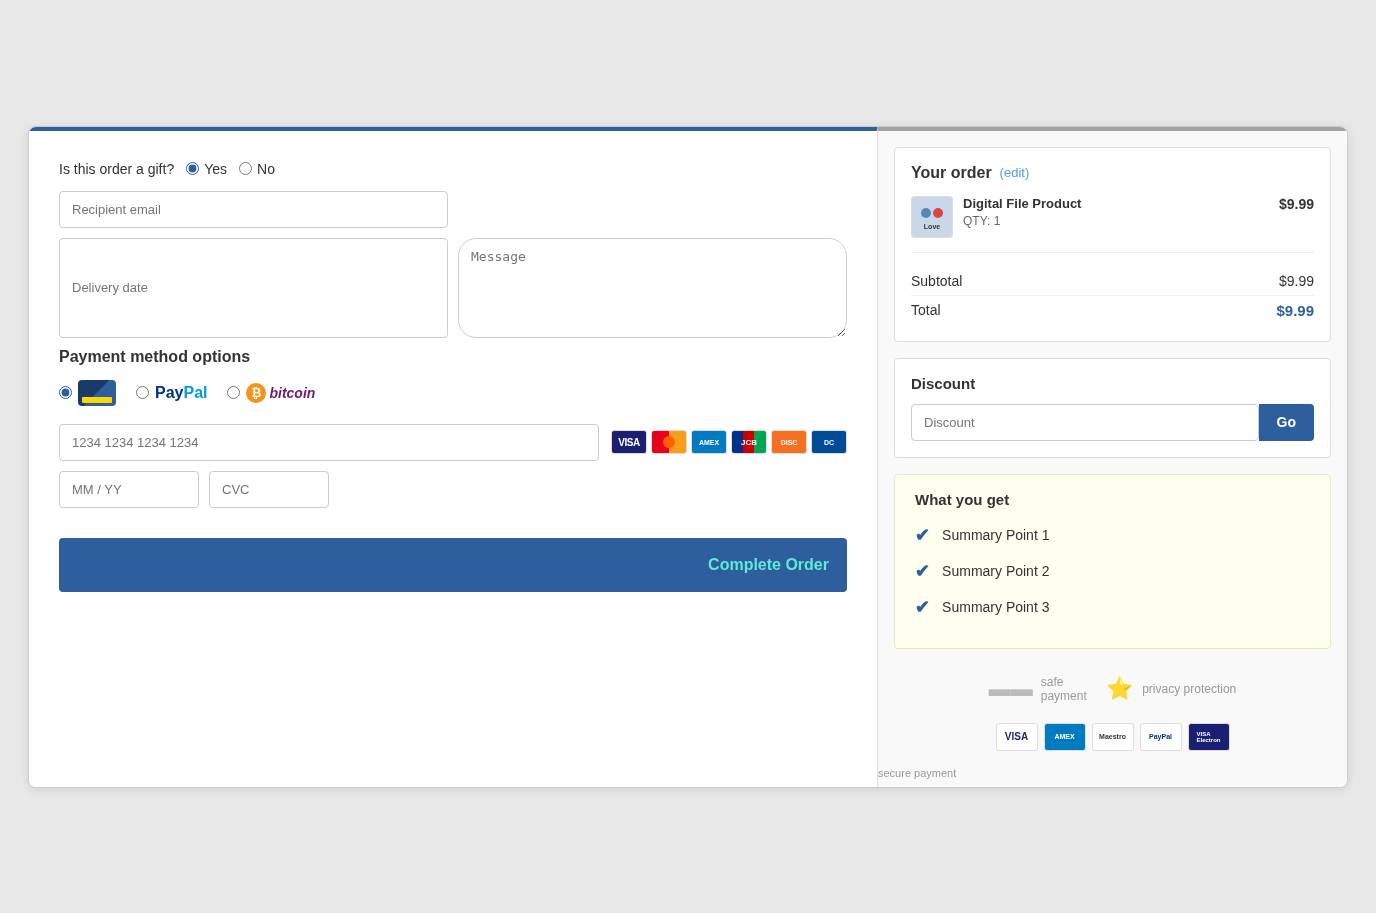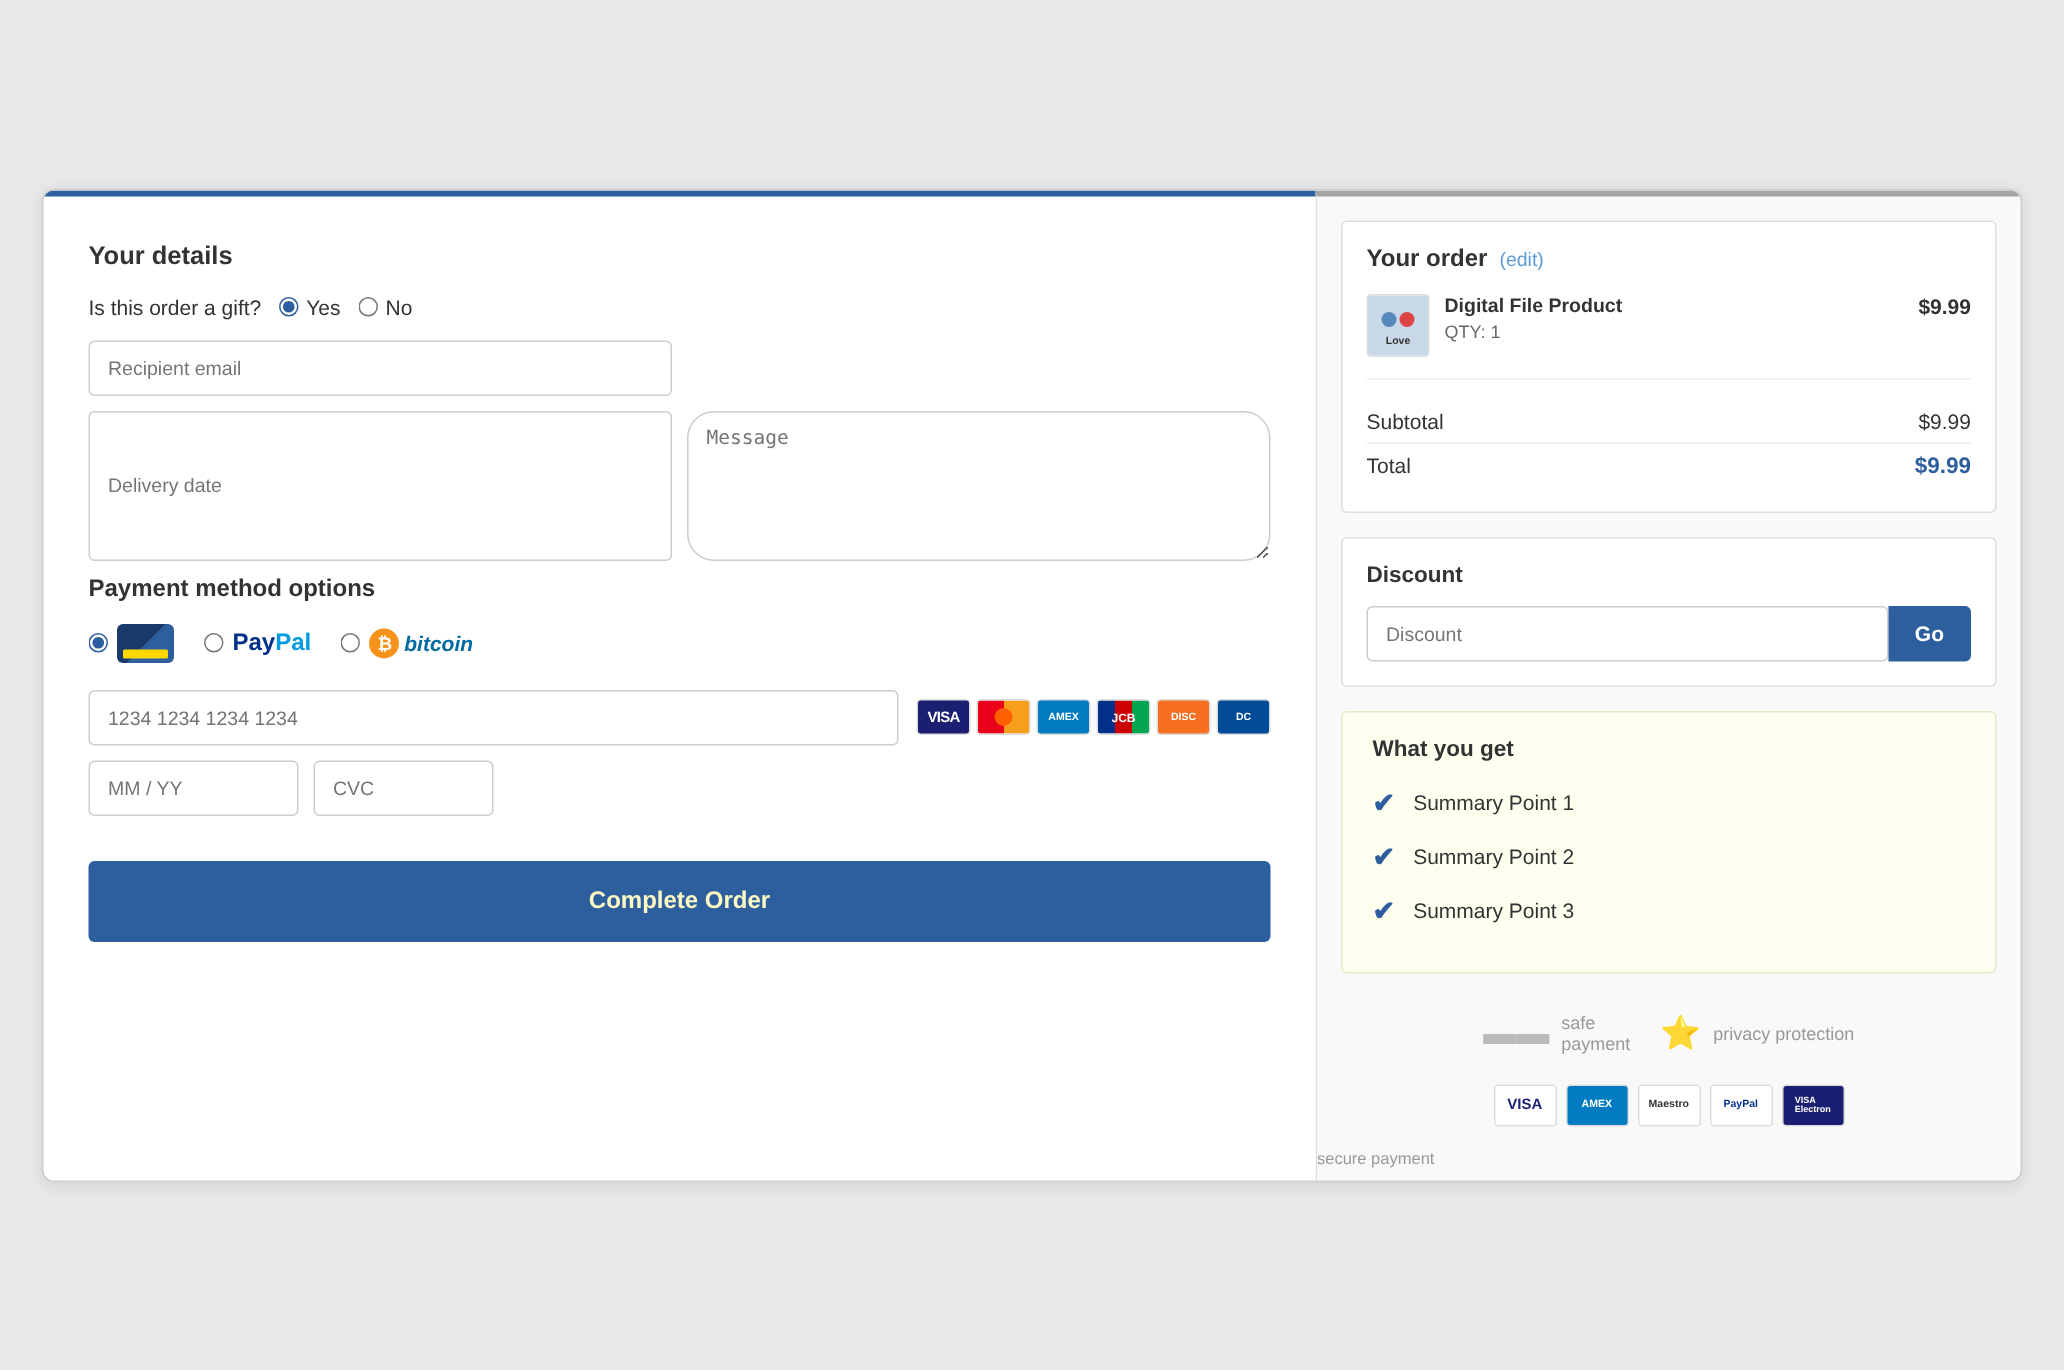--- a/index.html
+++ b/index.html
@@ -133,21 +133,21 @@
       display: flex;
       align-items: center;
       justify-content: center;
       color: white;
       font-weight: bold;
       font-size: 12px;
     }
     .bitcoin-text {
       font-style: italic;
       font-weight: bold;
-      color: #0369a1;
+      color: #701a75;
     }
     .card-input-row {
       display: flex;
       gap: 12px;
       margin-bottom: 10px;
       align-items: center;
     }
     .card-number-input {
       flex: 1;
     }
@@ -178,27 +178,28 @@
       display: flex;
       gap: 10px;
       margin-bottom: 20px;
     }
     .expiry-input { width: 140px; }
     .cvc-input { width: 120px; }
     .complete-btn {
       width: 100%;
       padding: 18px;
       background: #2d5f9e;
-      color: #fef9c3;
+      color: #5eead4;
       font-size: 16px;
       font-weight: bold;
       border: none;
       border-radius: 4px;
       cursor: pointer;
       margin-top: 10px;
+      text-align: right;
     }
     
     .right-panel {
       width: 470px;
       background: #f9f9f9;
       border-left: 1px solid #ddd;
       border-top: 4px solid #a3a3a3;
       display: flex;
       flex-direction: column;
     }
@@ -385,21 +386,20 @@
       padding-bottom: 8px;
     }
     input[type="radio"] { accent-color: #2d5f9e; }
   </style>
 </head>
 <body>
 
 <div class="outer-container">
 
   <div class="left-panel">
-    <h2 class="section-title">Your details</h2>
 
 
     <div class="gift-row">
       <span>Is this order a gift?</span>
       <label class="radio-label">
         <input type="radio" name="gift" checked="" style="">
         <span>Yes</span>
       </label>
       <label class="radio-label">
         <input type="radio" name="gift" style="">

